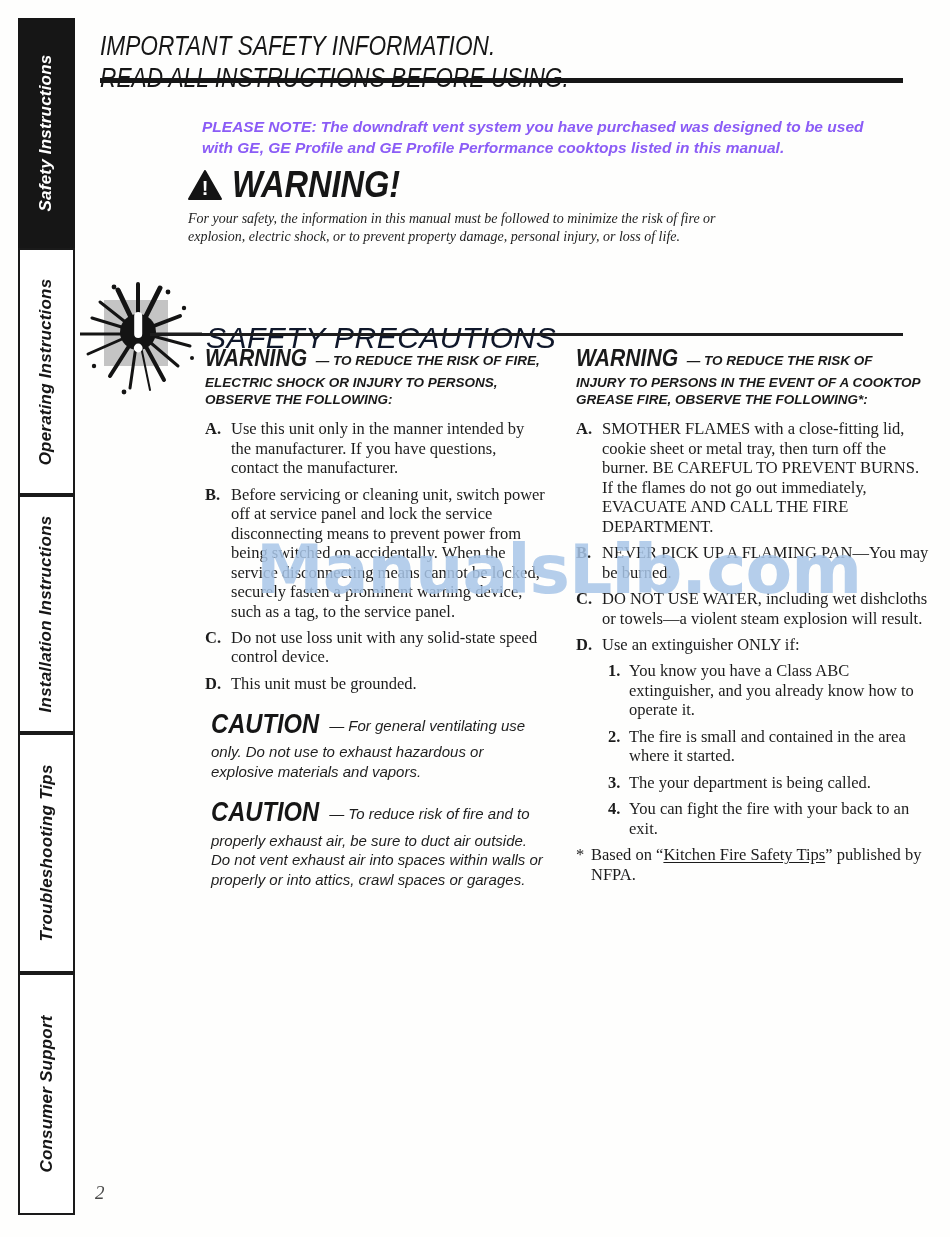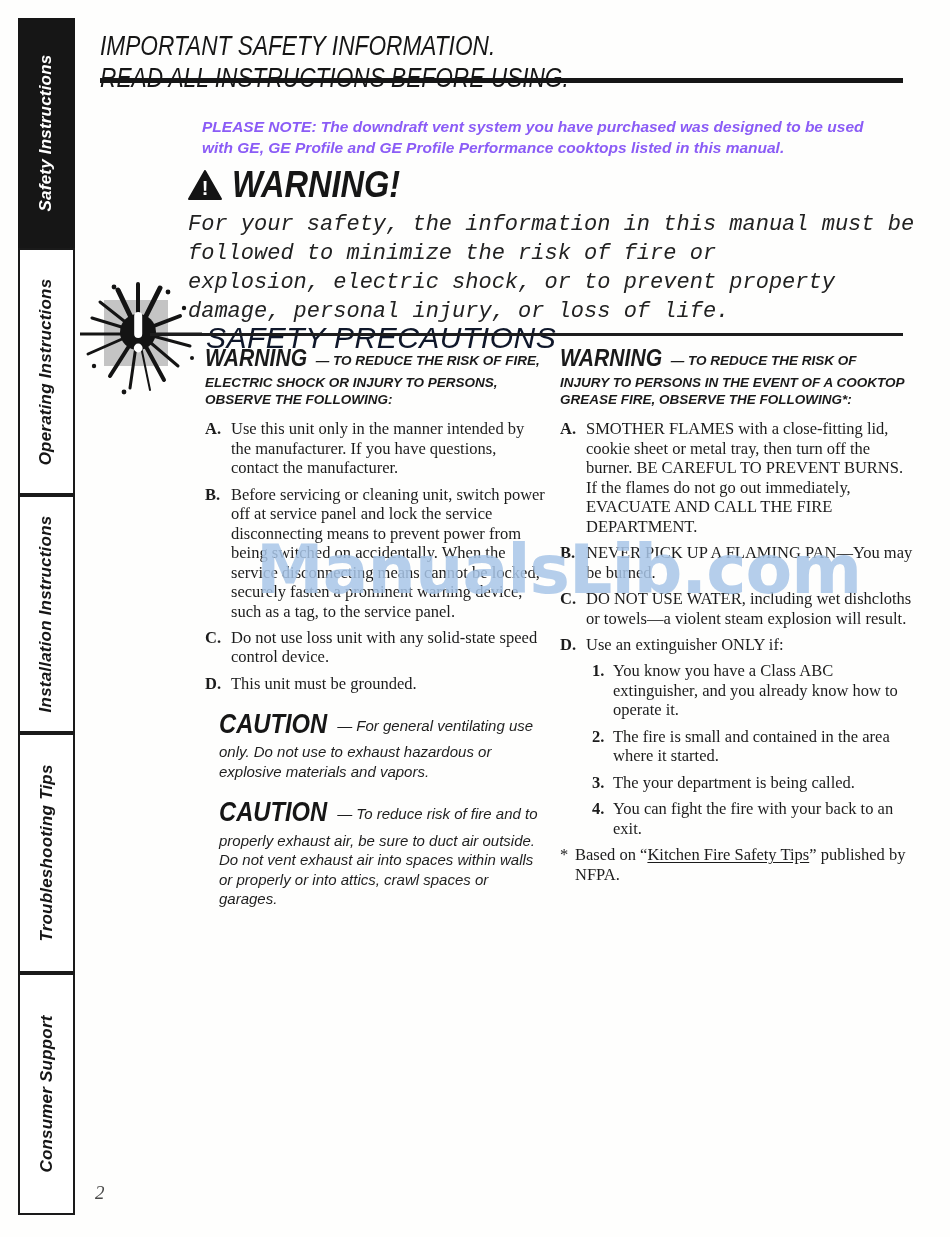--- a/index.html
+++ b/index.html
@@ -25,47 +25,47 @@
   .note{position:absolute;left:202px;top:100px;width:700px;white-space:pre-line;
        font-family:"Liberation Sans",sans-serif;font-weight:bold;font-style:italic;
        font-size:15.5px;line-height:1.4;color:#8b5cf6;}
 
   
   .banner{position:absolute;left:188px;top:164px;width:730px;}
   .banner-head{display:flex;align-items:center;gap:10px;}
   .banner-title{font-family:"Liberation Sans",sans-serif;font-weight:bold;font-style:italic;
        font-size:37px;color:#161616;display:inline-block;transform:scaleX(.88);transform-origin:0 50%;}
   .banner-body{margin-top:4px;white-space:pre-line;
-       font-family:Liberation Mono, monospace;font-style:italic;
-       font-size:22px;line-height:1.32;color:#222;}
+       font-family:Liberation Serif, serif;font-style:italic;
+       font-size:14px;line-height:1.32;color:#222;}
 
   
   .burst{position:absolute;left:80px;top:278px;}
   .sp-heading{position:absolute;left:206px;top:296px;
        font-family:"Liberation Sans",sans-serif;font-style:italic;font-weight:400;
        font-size:30px;color:#0f172a;letter-spacing:.5px;}
   .rule-thin{position:absolute;left:150px;top:333px;width:753px;height:3px;background:#1d1d1d;}
 
   .col{position:absolute;top:342px;}
   .col-left{left:205px;width:341px;}
-  .col-right{left:560px;width:356px;}
+  .col-right{left:576px;width:356px;}
 
   .warn-head{white-space:pre-line;margin:0 0 10px 0;
        font-family:"Liberation Sans",sans-serif;font-weight:bold;font-style:italic;
        font-size:13.5px;line-height:1.32;color:#1a1a1a;}
   .warn-big{font-size:24px;display:inline-block;transform:scaleX(.88);transform-origin:0 78%;
        margin-right:-9px;vertical-align:-1px;}
 
   .item{display:flex;margin:0 0 7px 0;font-size:16.5px;line-height:1.18;color:#1c1c1c;}
   .item-label{flex:0 0 26px;font-weight:bold;}
   .item-text{flex:1;}
   .numbered{margin-left:32px;}
   .numbered .item-label{flex:0 0 21px;}
 
-  .caution{margin:14px 0 0 14px;font-size:15px;line-height:1.3;
+  .caution{margin:14px 0 0 6px;font-size:15px;line-height:1.3;
        font-family:"Liberation Sans",sans-serif;font-style:italic;color:#1e1e1e;}
   .caution-big{font-weight:bold;font-size:27px;display:inline-block;
        transform:scaleX(.88);transform-origin:0 78%;margin-right:-9px;vertical-align:-2px;color:#161616;}
 
   .footnote{display:flex;margin-top:5px;font-size:16.5px;line-height:1.2;color:#1c1c1c;}
   .footnote-marker{flex:0 0 15px;}
   .footnote-link{text-decoration:underline;text-underline-offset:2px;}
 
   
   .watermark{position:absolute;left:256px;top:530px;z-index:6;pointer-events:auto;

